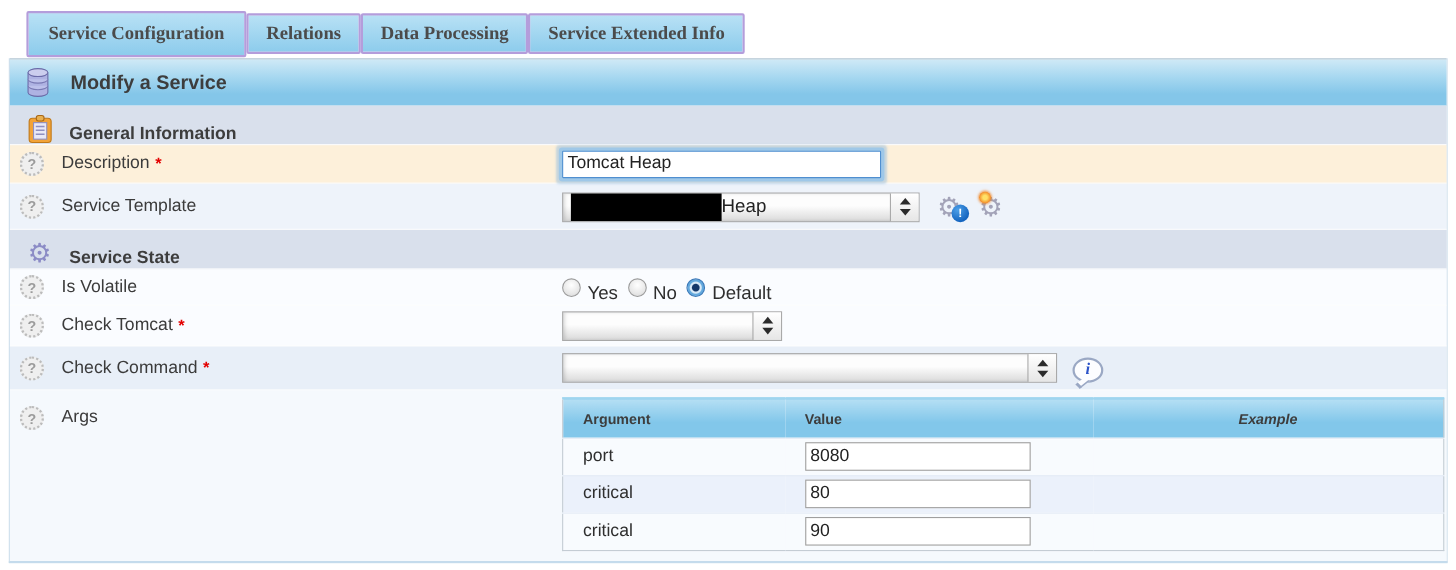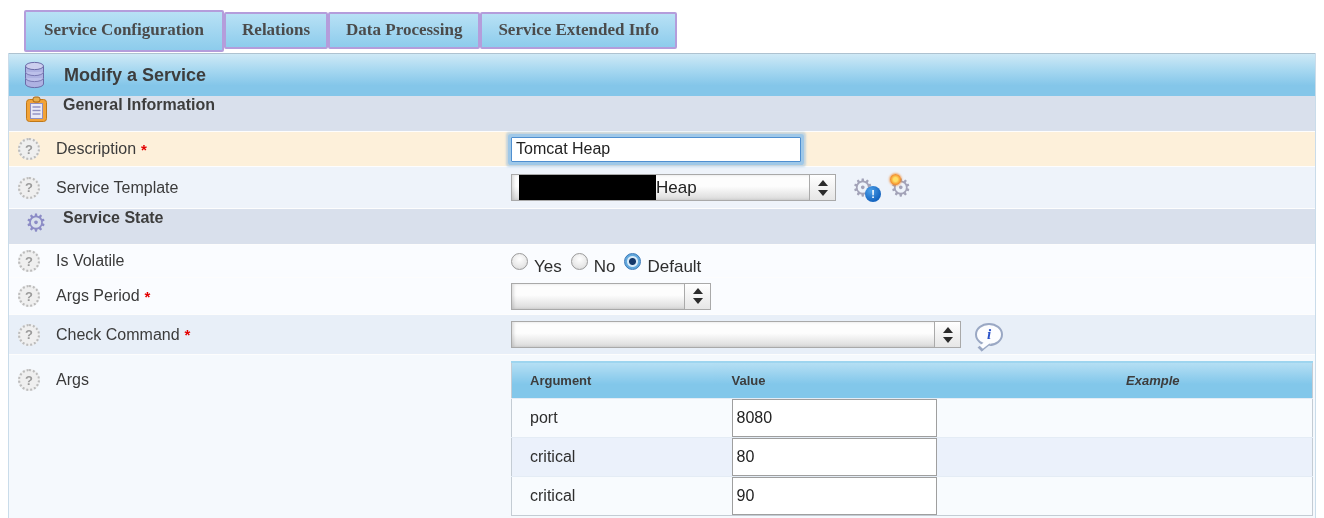--- a/index.html
+++ b/index.html
@@ -25,29 +25,29 @@
   }
   .titlebar {
     height: 43px; display: flex; align-items: center;
     border-top: 1px solid #aec2d0;
     background: linear-gradient(#cfe9f6 0%, #a5d7f0 40%, #84c6e9 75%, #84c6e9 100%);
   }
   .titlebar .ticon { margin: 0 0 0 14px; display: inline-flex; }
   .titlebar .ttext { margin-left: 18px; font-size: 18px; font-weight: bold; color: #3d3d3d; }
 
   .sectionbar {
-    height: 36px; display: flex; align-items: flex-start;
+    height: 36px; display: flex; align-items: flex-end;
     background: #d9e0ec; border-bottom: 1px solid #fdfdfd;
   }
   .sectionbar .sicon { margin-left: 14px; width: 26px; display: inline-flex; justify-content: center; }
   .sectionbar .stext { margin-left: 14px; font-size: 16px; font-weight: bold; color: #3d3d3d; }
 
   .row { display: flex; align-items: center; border-bottom: 1px solid #fdfdfd; }
   .label-cell { width: 502px; flex: none; display: flex; align-items: center; padding-left: 9px; }
-  .field-cell { flex: 1; display: flex; align-items: center; }
+  .field-cell { flex: 1; display: flex; align-items: flex-end; }
   .lbl { margin-left: 16px; font-size: 16px; color: #3b3b3b; }
   .req { color: #e30000; font-size: 15px; font-weight: bold; margin-left: 5px; }
 
   .row-description   { height: 35px; background: #fdf0da; }
   .row-template      { height: 42px; background: #eef3fa; }
   .row-volatile      { height: 33px; background: #fafcff; }
   .row-period        { height: 37px; background: #fafcff; }
   .row-command       { height: 40px; background: #e8eff8; }
   .row-args          { background: #f5f9fd; align-items: flex-start; padding: 6px 0 9px; border-bottom: none; }
   .row-args .label-cell { padding-top: 8px; }
@@ -144,21 +144,21 @@
     font-size: 13px; font-weight: bold; color: #3d3d3d; text-align: left;
     height: 36px; padding: 0 0 0 18px; border-top: 2px solid #9ed5ef;
   }
   .args-table thead th.col-example { text-align: center; padding: 0; font-style: italic; }
   .args-table td { height: 34px; font-size: 16px; color: #2e2e2e; padding-left: 18px; }
   .args-table tbody tr:nth-child(odd)  { background: #f8fbfe; }
   .args-table tbody tr:nth-child(even) { background: #ebf1fb; }
   .args-table tbody tr { border-top: 1px solid #e4ecf5; }
   .col-arg { width: 202px; }
   .col-val { width: 280px; }
-  .val-input { width: 205px; height: 38px; border: 1px solid #9f9f9f; background: #fff;
+  .val-input { width: 205px; height: 26px; border: 1px solid #9f9f9f; background: #fff;
     font-family: "Liberation Sans", sans-serif; font-size: 16px; color: #222; padding: 0 4px; }
 </style>
 </head>
 <body>
 
 <div class="tabbar">
   <div class="tab active">Service Configuration</div>
   <div class="tab">Relations</div>
   <div class="tab">Data Processing</div>
   <div class="tab">Service Extended Info</div>
@@ -250,21 +250,21 @@
         <span class="radio-lbl">No</span>
         <span class="radio selected"></span>
         <span class="radio-lbl">Default</span>
       </div>
     </div>
   </div>
 
   <div class="row row-period">
     <div class="label-cell">
       <span class="help">?</span>
-      <span class="lbl">Args Period</span>
+      <span class="lbl">Check Tomcat</span>
       <span class="req">*</span>
     </div>
     <div class="field-cell">
       <div class="aqua-select sel-period">
         <span class="sel-text"></span>
         <span class="spinner">
             <span class="tri-up"></span>
             <span class="tri-down"></span>
           </span>
       </div>

